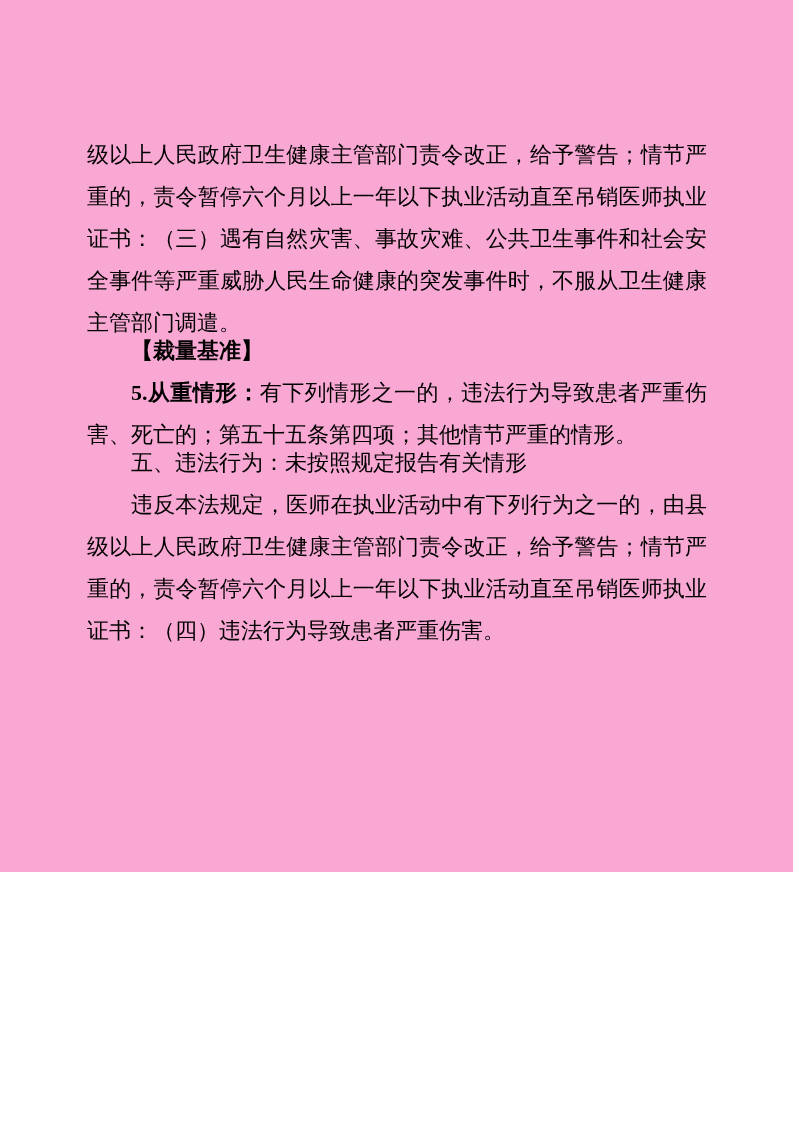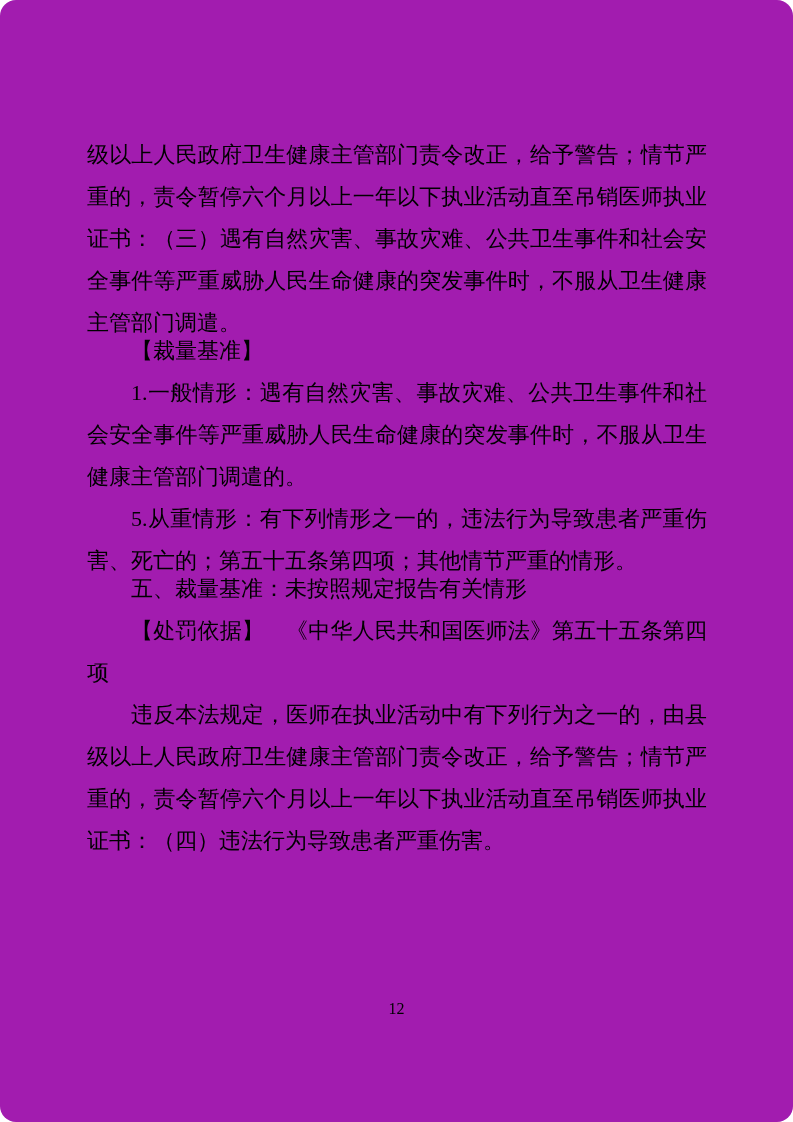--- a/index.html
+++ b/index.html
@@ -1,39 +1,38 @@
 <!DOCTYPE html>
 <html><head>
 <meta charset="utf-8">
 <style>
   * { margin: 0; padding: 0; box-sizing: border-box; }
   html, body { background: #ffffff; }
   .page {
     position: relative;
     width: 793px;
-    height: 1122px;
-    background: #a21caf;
+    height: 872px;
+    background: #f9a8d4;
     color: #000000;
     font-family: "Liberation Serif", "DejaVu Serif", serif;
     overflow: hidden;
-    border-radius: 16px;
   }
   .content {
     position: absolute;
     left: 87px;
     top: 134px;
     width: 620px;
     font-size: 22px;
     line-height: 42px;
     text-align: justify;
   }
   .para { margin: 0; }
   .para.indent { text-indent: 2em; }
   .run { font-weight: normal; }
-  .run.bold { font-weight: normal; }
+  .run.bold { font-weight: bold; }
   
   p[data-name="heading-discretion-basis"],
   p[data-name="para-violation-act"] { margin-top: -14px; }
   .page-number {
     position: absolute;
     top: 999px;
     left: 0;
     width: 100%;
     text-align: center;
     font-size: 16px;
@@ -41,20 +40,18 @@
     color: #000000;
   }
 </style>
 </head>
 <body>
 
 <div class="page" data-name="document-page">
   <main class="content" data-name="page-content">
       <p class="para" data-name="para-continuation"><span class="run" data-name="text-run">级以上人民政府卫生健康主管部门责令改正，给予警告；情节严重的，责令暂停六个月以上一年以下执业活动直至吊销医师执业证书：（三）遇有自然灾害、事故灾难、公共卫生事件和社会安全事件等严重威胁人民生命健康的突发事件时，不服从卫生健康主管部门调遣。</span></p>
       <p class="para indent" data-name="heading-discretion-basis"><span class="run bold" data-name="text-run-bold">【裁量基准】</span></p>
-      <p class="para indent" data-name="para-general-circumstance"><span class="run bold" data-name="text-run-bold">1.一般情形：</span><span class="run" data-name="text-run">遇有自然灾害、事故灾难、公共卫生事件和社会安全事件等严重威胁人民生命健康的突发事件时，不服从卫生健康主管部门调遣的。</span></p>
       <p class="para indent" data-name="para-aggravating-circumstance"><span class="run bold" data-name="text-run-bold">5.从重情形：</span><span class="run" data-name="text-run">有下列情形之一的，违法行为导致患者严重伤害、死亡的；第五十五条第四项；其他情节严重的情形。</span></p>
-      <p class="para indent" data-name="para-violation-act"><span class="run" data-name="text-run">五、裁量基准：未按照规定报告有关情形</span></p>
-      <p class="para indent" data-name="heading-penalty-basis"><span class="run bold" data-name="text-run-bold">【处罚依据】　《中华人民共和国医师法》第五十五条第四项</span></p>
+      <p class="para indent" data-name="para-violation-act"><span class="run" data-name="text-run">五、违法行为：未按照规定报告有关情形</span></p>
       <p class="para indent" data-name="para-law-text"><span class="run" data-name="text-run">违反本法规定，医师在执业活动中有下列行为之一的，由县级以上人民政府卫生健康主管部门责令改正，给予警告；情节严重的，责令暂停六个月以上一年以下执业活动直至吊销医师执业证书：（四）违法行为导致患者严重伤害。</span></p>
     </main>
   <div class="page-number" data-name="page-number">12</div>
 </div>
 
 </body></html>

